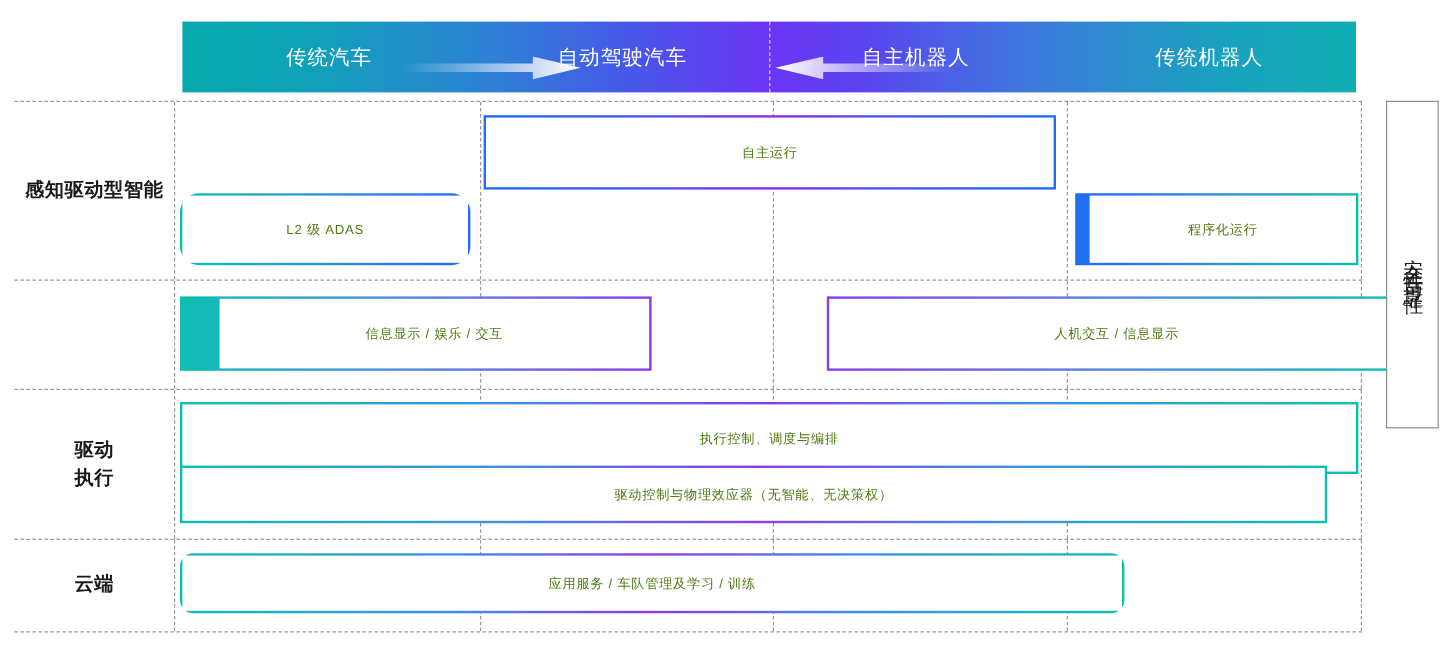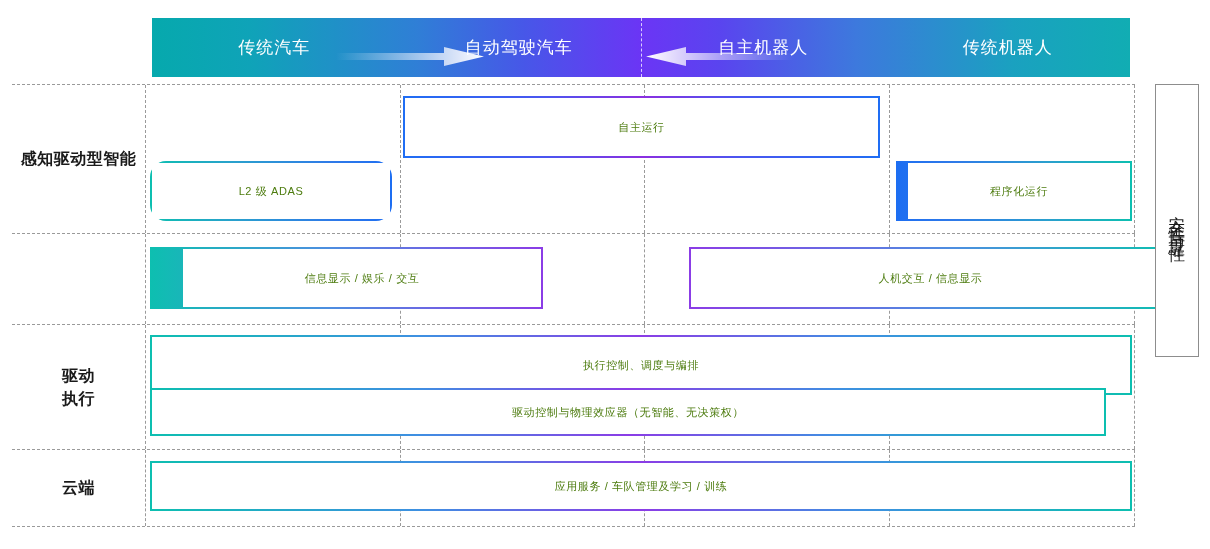--- a/index.html
+++ b/index.html
@@ -268,21 +268,21 @@
     </div>
   </div>
 
   <div class="row row-mid" style="top:366px; height:77px;text-decoration:underline;">
     <div class="row-label">云端</div>
     <div class="row-body">
       <div class="col-div c1"></div>
       <div class="col-div c2"></div>
       <div class="col-div c3"></div>
 
-      <div class="gbox g-teal-purple-teal" style="left:4px; top:11px; width:982px; height:50px;">
+      <div class="gbox g-teal-purple-teal" style="left:4px; top:11px; width:787px; height:50px;border-radius:11px;">
         <div class="card">应用服务 / 车队管理及学习 / 训练</div>
       </div>
     </div>
   </div>
 
 </div>
 
 <div id="side-panel">
   <span id="side-panel-label">安全性与可靠性</span>
 </div>

